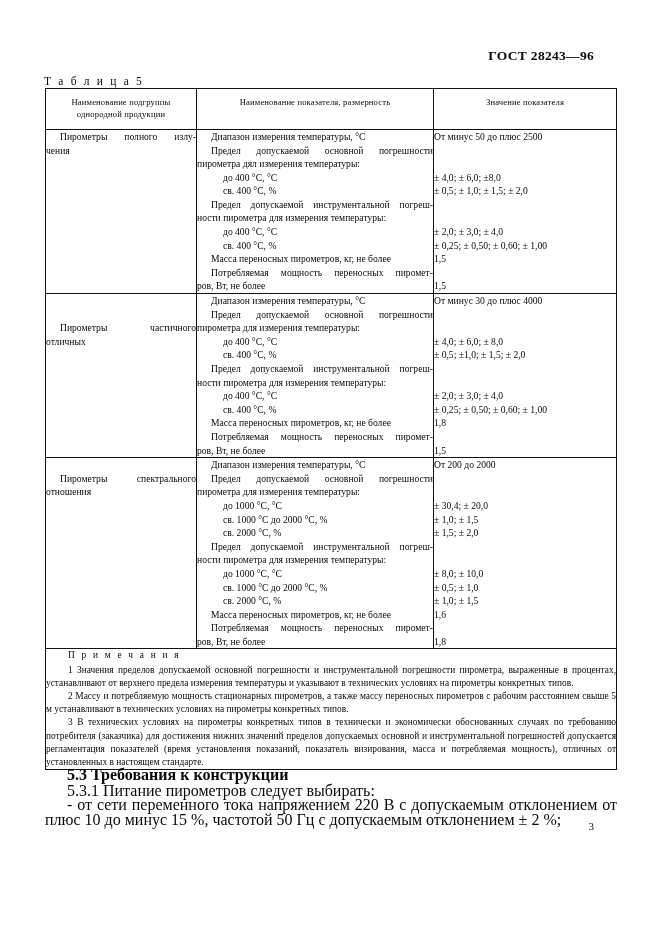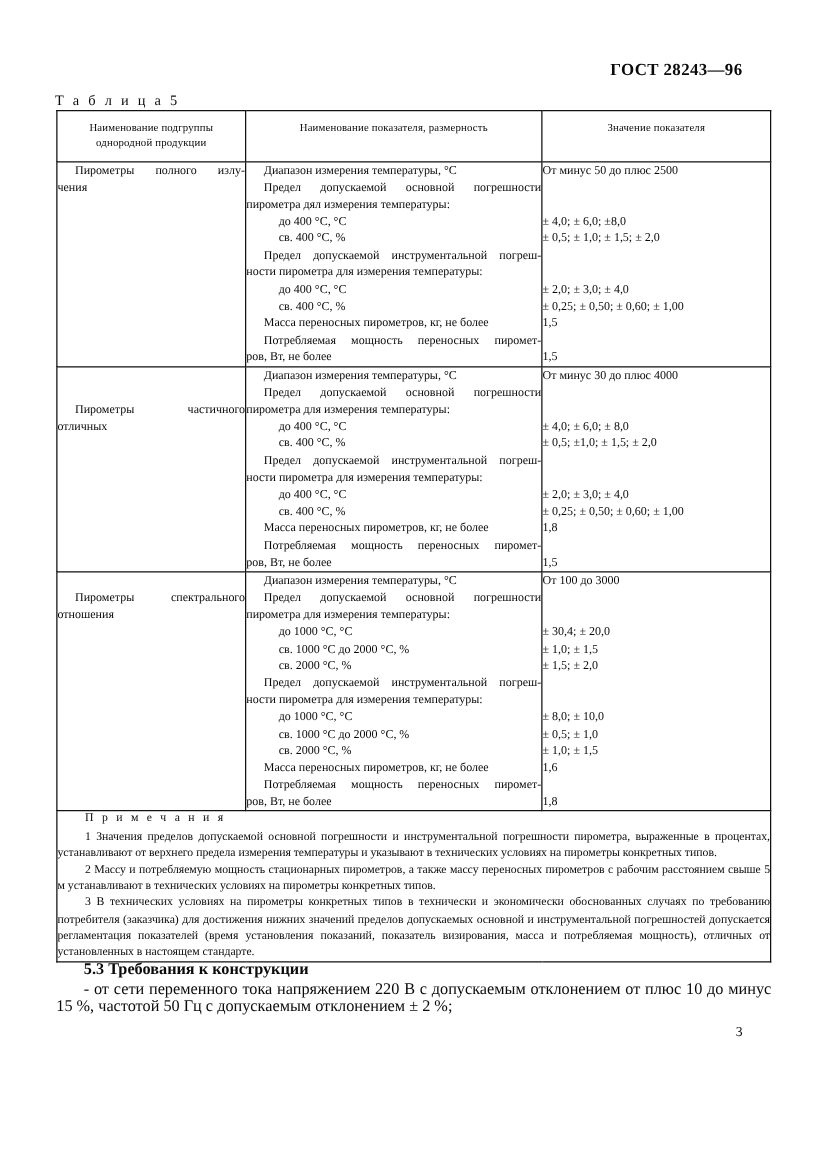--- a/index.html
+++ b/index.html
@@ -134,21 +134,21 @@
     text-indent: 22px;
     margin: 0;
   }
 
   
   .after {
     position: absolute;
     left: 45px;
     top: 768px;
     width: 572px;
-    font-size: 13px;
+    font-size: 16px;
     line-height: 14.6px;
   }
   .sec-head {
     font-weight: bold;
     text-indent: 22px;
     margin-bottom: 1px;
   }
   .sec-line {
     text-indent: 22px;
   }
@@ -277,21 +277,21 @@
               <div class="p-head">Предел допускаемой инструментальной погреш-</div>
               <div class="p-head-last">ности пирометра для измерения температуры:</div>
               <div class="p-sub">до 1000 °C, °C</div>
               <div class="p-sub">св. 1000 °C до 2000 °C, %</div>
               <div class="p-sub">св. 2000 °C, %</div>
               <div class="p-plain">Масса переносных пирометров, кг, не более</div>
               <div class="p-head">Потребляемая мощность переносных пиромет-</div>
               <div class="p-head-last">ров, Вт, не более</div>
             </td>
             <td class="cell-value">
-              <div class="v-line">От 100 до 3000</div>
+              <div class="v-line">От 200 до 2000</div>
               <div class="v-line v-blank">&nbsp;</div>
               <div class="v-line v-blank">&nbsp;</div>
               <div class="v-line">± 30,4; ± 20,0</div>
               <div class="v-line">± 1,0; ± 1,5</div>
               <div class="v-line">± 1,5; ± 2,0</div>
               <div class="v-line v-blank">&nbsp;</div>
               <div class="v-line v-blank">&nbsp;</div>
               <div class="v-line">± 8,0; ± 10,0</div>
               <div class="v-line">± 0,5; ± 1,0</div>
               <div class="v-line">± 1,0; ± 1,5</div>
@@ -307,18 +307,19 @@
               <div class="note-item">2  Массу и потребляемую мощность стационарных пирометров, а также массу переносных пирометров с рабочим расстоянием свыше 5 м устанавливают в технических условиях на пирометры конкретных типов.</div>
               <div class="note-item">3  В технических условиях на пирометры конкретных типов в технически и экономически обоснованных случаях по требованию потребителя (заказчика) для достижения нижних значений пределов допускаемых основной и инструментальной погрешностей допускается регламентация показателей (время установления показаний, показатель визирования, масса и потребляемая мощность), отличных от установленных в настоящем стандарте.</div>
             </td>
           </tr>
         </tbody>
     </table>
   </div>
 
   <div class="after">
     <div class="sec-head">5.3  Требования к конструкции</div>
+    <div class="sec-line">5.3.1  Питание пирометров следует выбирать:</div>
     <div class="sec-para">- от сети переменного тока напряжением 220 В с допускаемым отклонением от плюс 10 до минус 15 %, частотой 50 Гц с допускаемым отклонением ± 2 %;</div>
   </div>
 
   <div class="folio">3</div>
 
 </div>
 
 </body></html>

